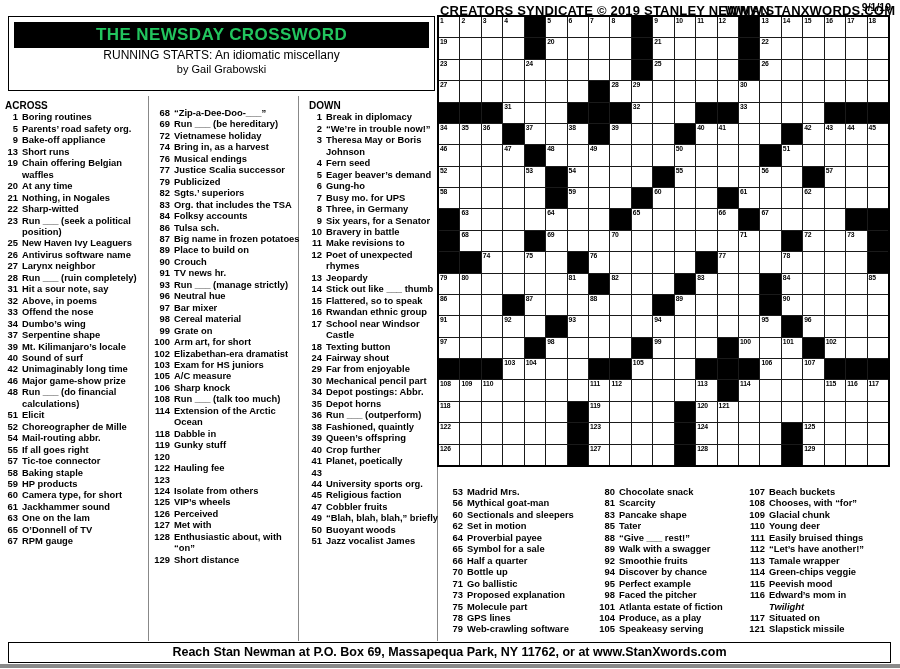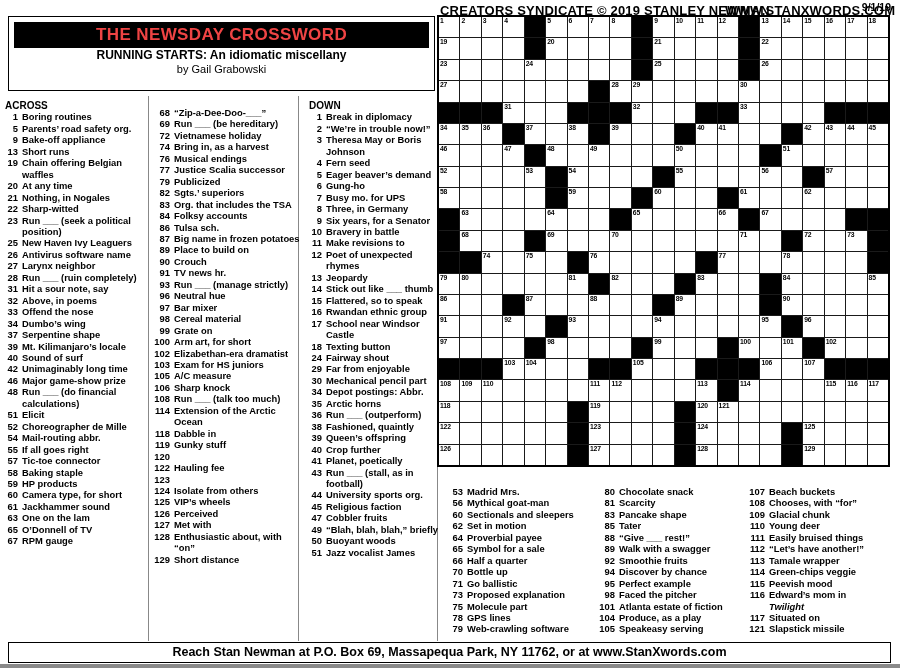--- a/index.html
+++ b/index.html
@@ -3,23 +3,23 @@
 <meta charset="utf-8">
 <style>
   html,body{margin:0;padding:0;width:900px;height:669px;overflow:hidden;background:#fff;}
   body{position:relative;font-family:"Liberation Sans",sans-serif;color:#000;-webkit-font-smoothing:antialiased;}
   .abs{position:absolute;}
   
   .hdr{font-size:13px;font-weight:bold;letter-spacing:.2px;white-space:nowrap;}
   #hdr-date{font-size:10.5px;font-weight:bold;margin-left:20px;}
   
   #title-box{left:8px;top:16px;width:427px;height:75px;border:1px solid #000;box-sizing:border-box;text-align:center;}
-  #title-bar{margin:5px 5px 0 5px;height:26px;background:#000;color:#ef4444;font-weight:bold;font-size:17px;line-height:26px;letter-spacing:.4px;}
+  #title-bar{margin:5px 5px 0 5px;height:26px;background:#000;color:#22c55e;font-weight:bold;font-size:17px;line-height:26px;letter-spacing:.4px;}
   #edited-line{font-size:11.5px;margin-top:3px;line-height:12px;}
-  #theme-line{font-size:12px;font-weight:bold;margin-top:1px;line-height:13px;}
+  #theme-line{font-size:12px;font-weight:normal;margin-top:1px;line-height:13px;}
   #byline{font-size:11px;margin-top:1px;line-height:12px;}
   
   .cluecol{line-height:11.45px;}
   .colhead{font-size:10px;font-weight:bold;line-height:11.45px;}
   .clue{display:flex;font-size:9.4px;font-weight:bold;}
   .cn{flex:none;text-align:right;margin-right:4px;}
   .ct{flex:1;}
   .w13 .cn{width:13px;} .w18 .cn{width:18px;}
   .ct i{font-style:italic;}
   
@@ -437,21 +437,21 @@
       <div class="clue">
         <span class="cn">30</span>
         <span class="ct">Mechanical pencil part</span>
       </div>
       <div class="clue">
         <span class="cn">34</span>
         <span class="ct">Depot postings: Abbr.</span>
       </div>
       <div class="clue">
         <span class="cn">35</span>
-        <span class="ct">Arctic horns</span>
+        <span class="ct">Depot horns</span>
       </div>
       <div class="clue">
         <span class="cn">36</span>
         <span class="ct">Run ___ (outperform)</span>
       </div>
       <div class="clue">
         <span class="cn">38</span>
         <span class="ct">Fashioned, quaintly</span>
       </div>
       <div class="clue">
@@ -461,21 +461,20 @@
       <div class="clue">
         <span class="cn">40</span>
         <span class="ct">Crop further</span>
       </div>
       <div class="clue">
         <span class="cn">41</span>
         <span class="ct">Planet, poetically</span>
       </div>
       <div class="clue">
         <span class="cn">43</span>
-        <span class="ct">Run ___ (stall, as in football)</span>
       </div>
       <div class="clue">
         <span class="cn">44</span>
         <span class="ct">University sports org.</span>
       </div>
       <div class="clue">
         <span class="cn">45</span>
         <span class="ct">Religious faction</span>
       </div>
       <div class="clue">

